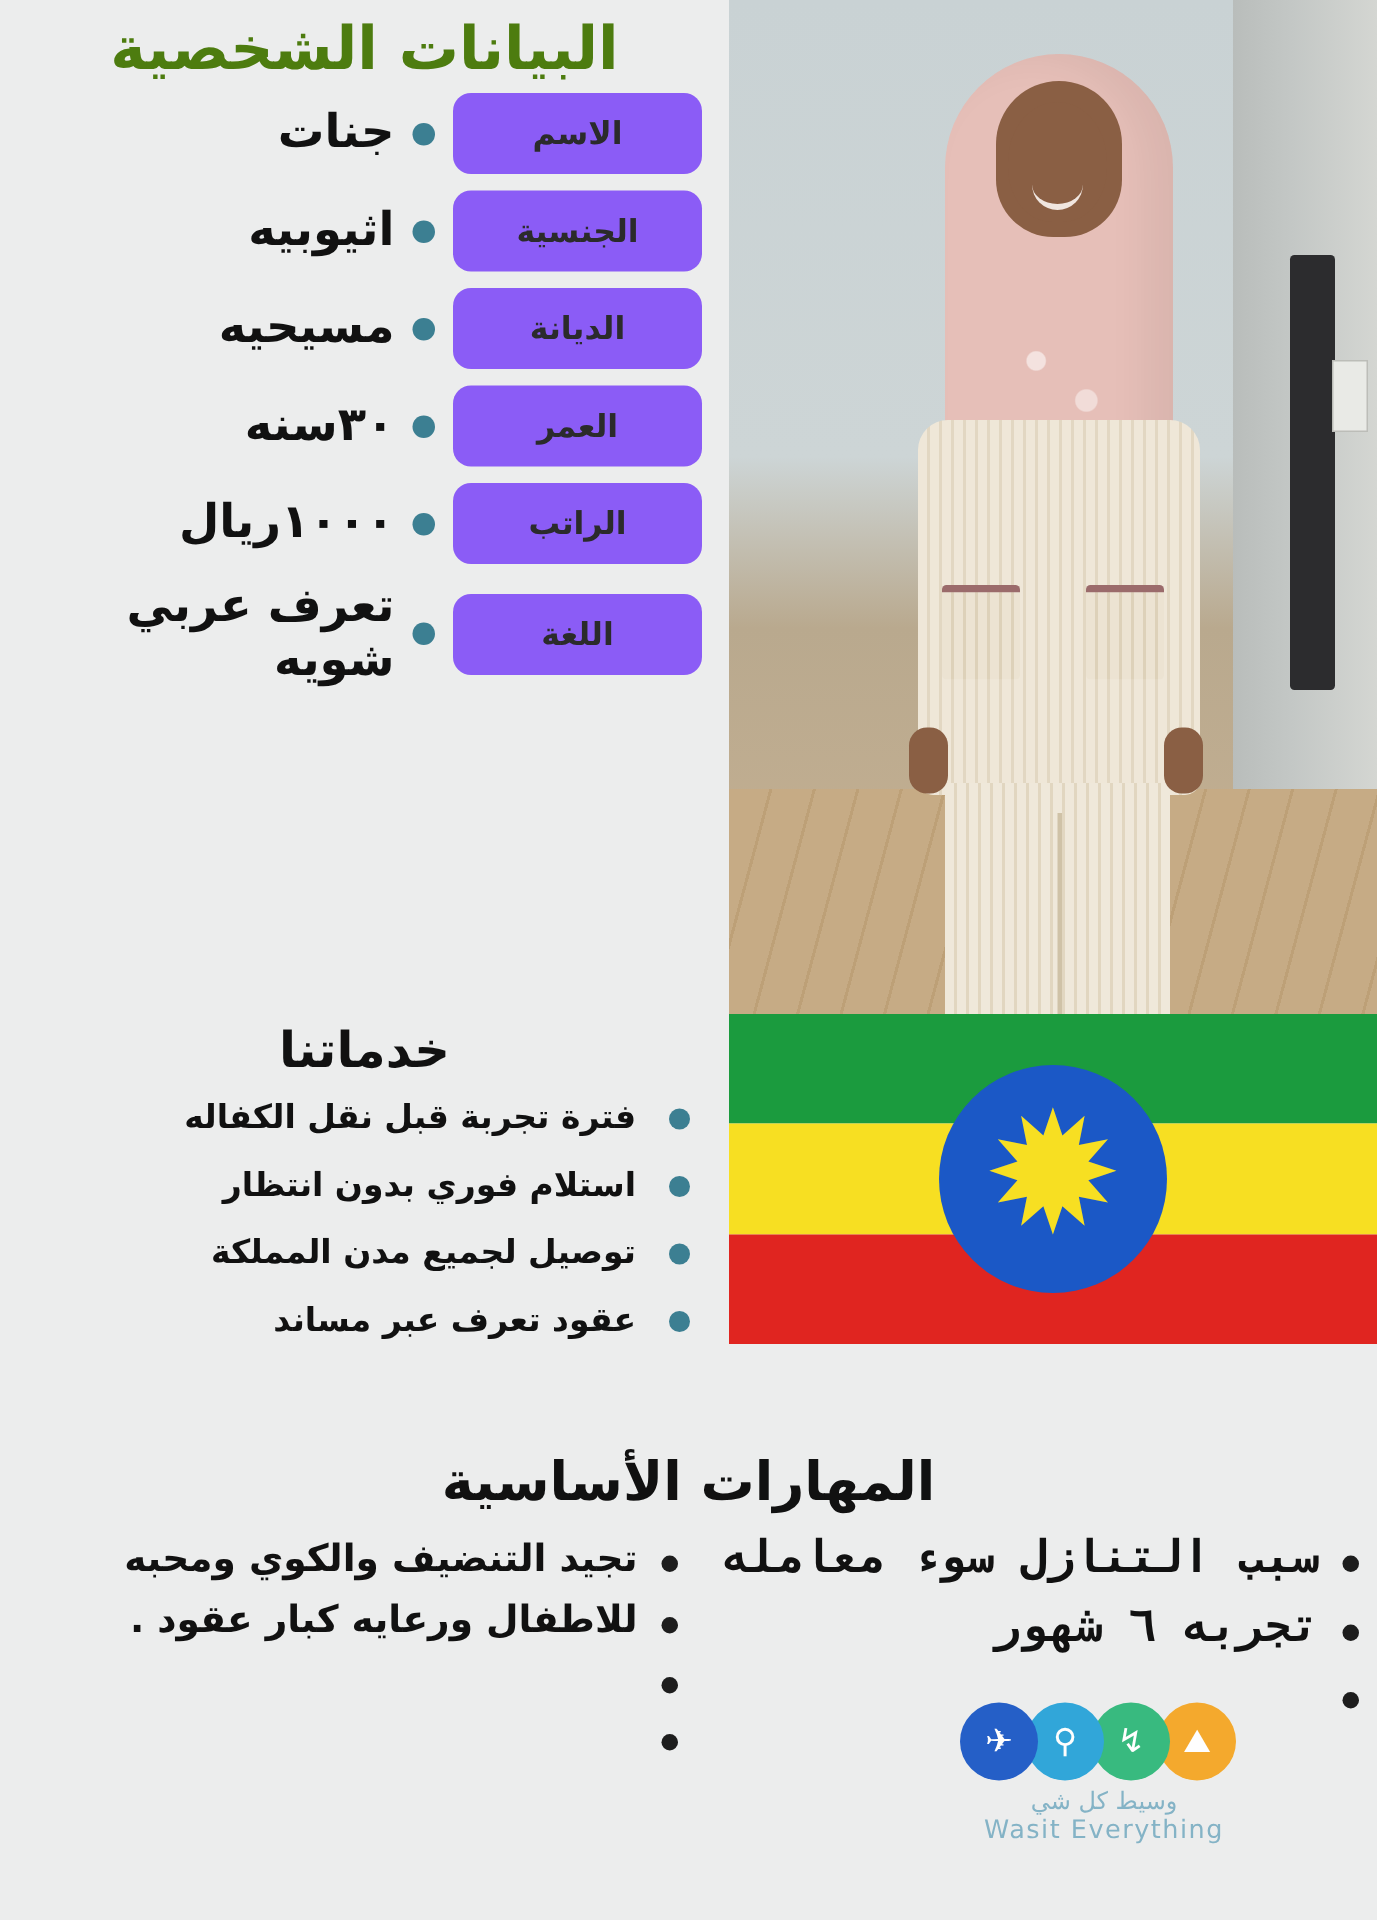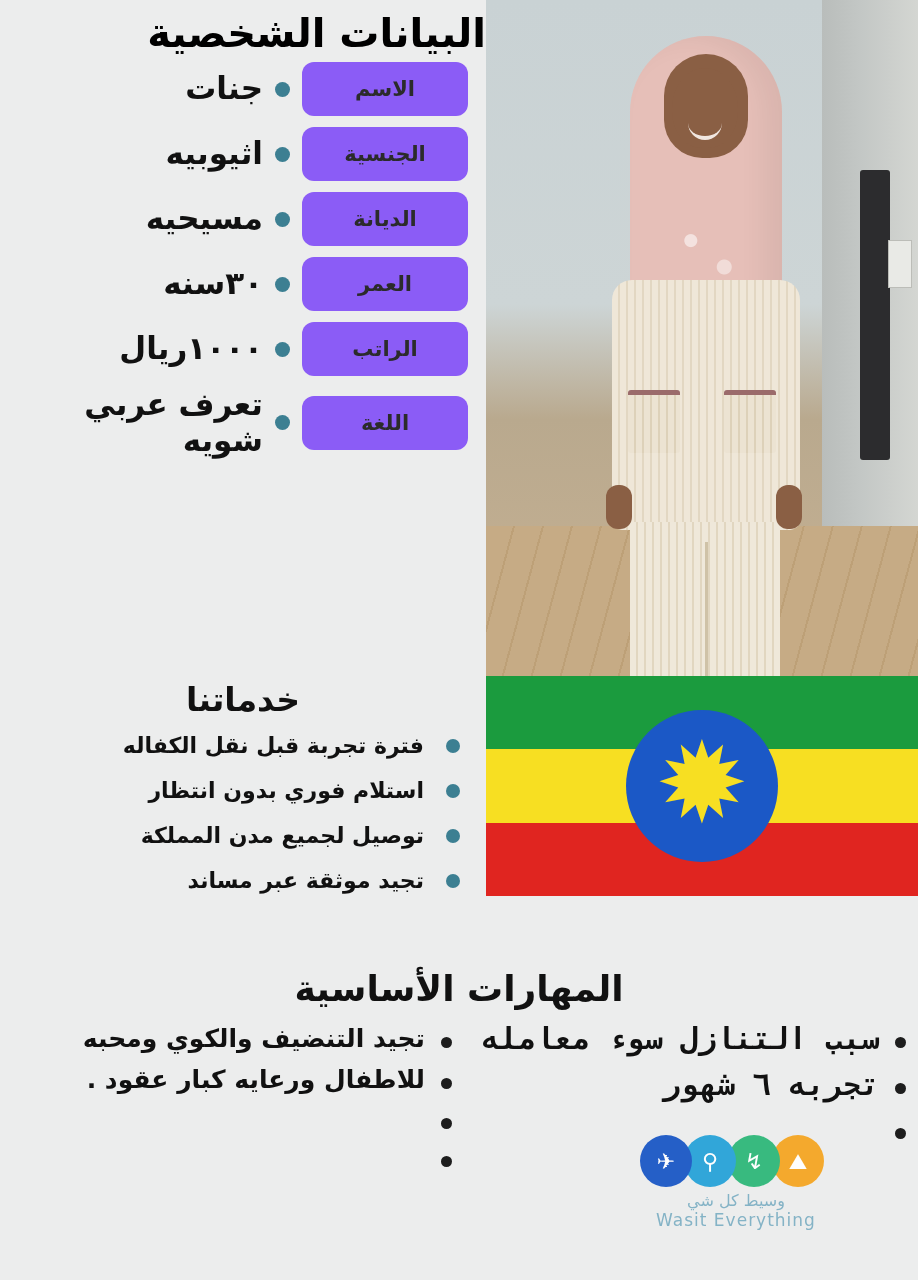--- a/index.html
+++ b/index.html
@@ -216,23 +216,24 @@
 
   
   .data-col {
     position: absolute;
     top: 0;
     right: 432px;
     width: 486px;
     padding-top: 6px;
   }
   .section-title {
+    text-align: center;
     font-size: 40px;
     font-weight: bold;
-    color: #000000;
+    color: #4d7c0f;
     margin: 4px 0 6px 0;
   }
   .data-row {
     display: flex;
     align-items: center;
     justify-content: flex-start;
     padding: 0 18px 0 10px;
     margin-bottom: 11px;
     gap: 12px;
   }
@@ -478,21 +479,21 @@
     <div class="service-row">
       <div class="service-bullet"></div>
       <div class="service-text">استلام فوري بدون انتظار</div>
     </div>
     <div class="service-row">
       <div class="service-bullet"></div>
       <div class="service-text">توصيل لجميع مدن المملكة</div>
     </div>
     <div class="service-row">
       <div class="service-bullet"></div>
-      <div class="service-text">تجيد موثقة عبر مساند</div>
+      <div class="service-text">عقود تعرف عبر مساند</div>
     </div>
   </div>
 
   <div class="skills">
     <div class="skills-title">المهارات الأساسية</div>
     <div class="skills-cols">
 
       <div class="skill-col">
         <div class="skill-row">
           <div class="skill-bullet"></div>

